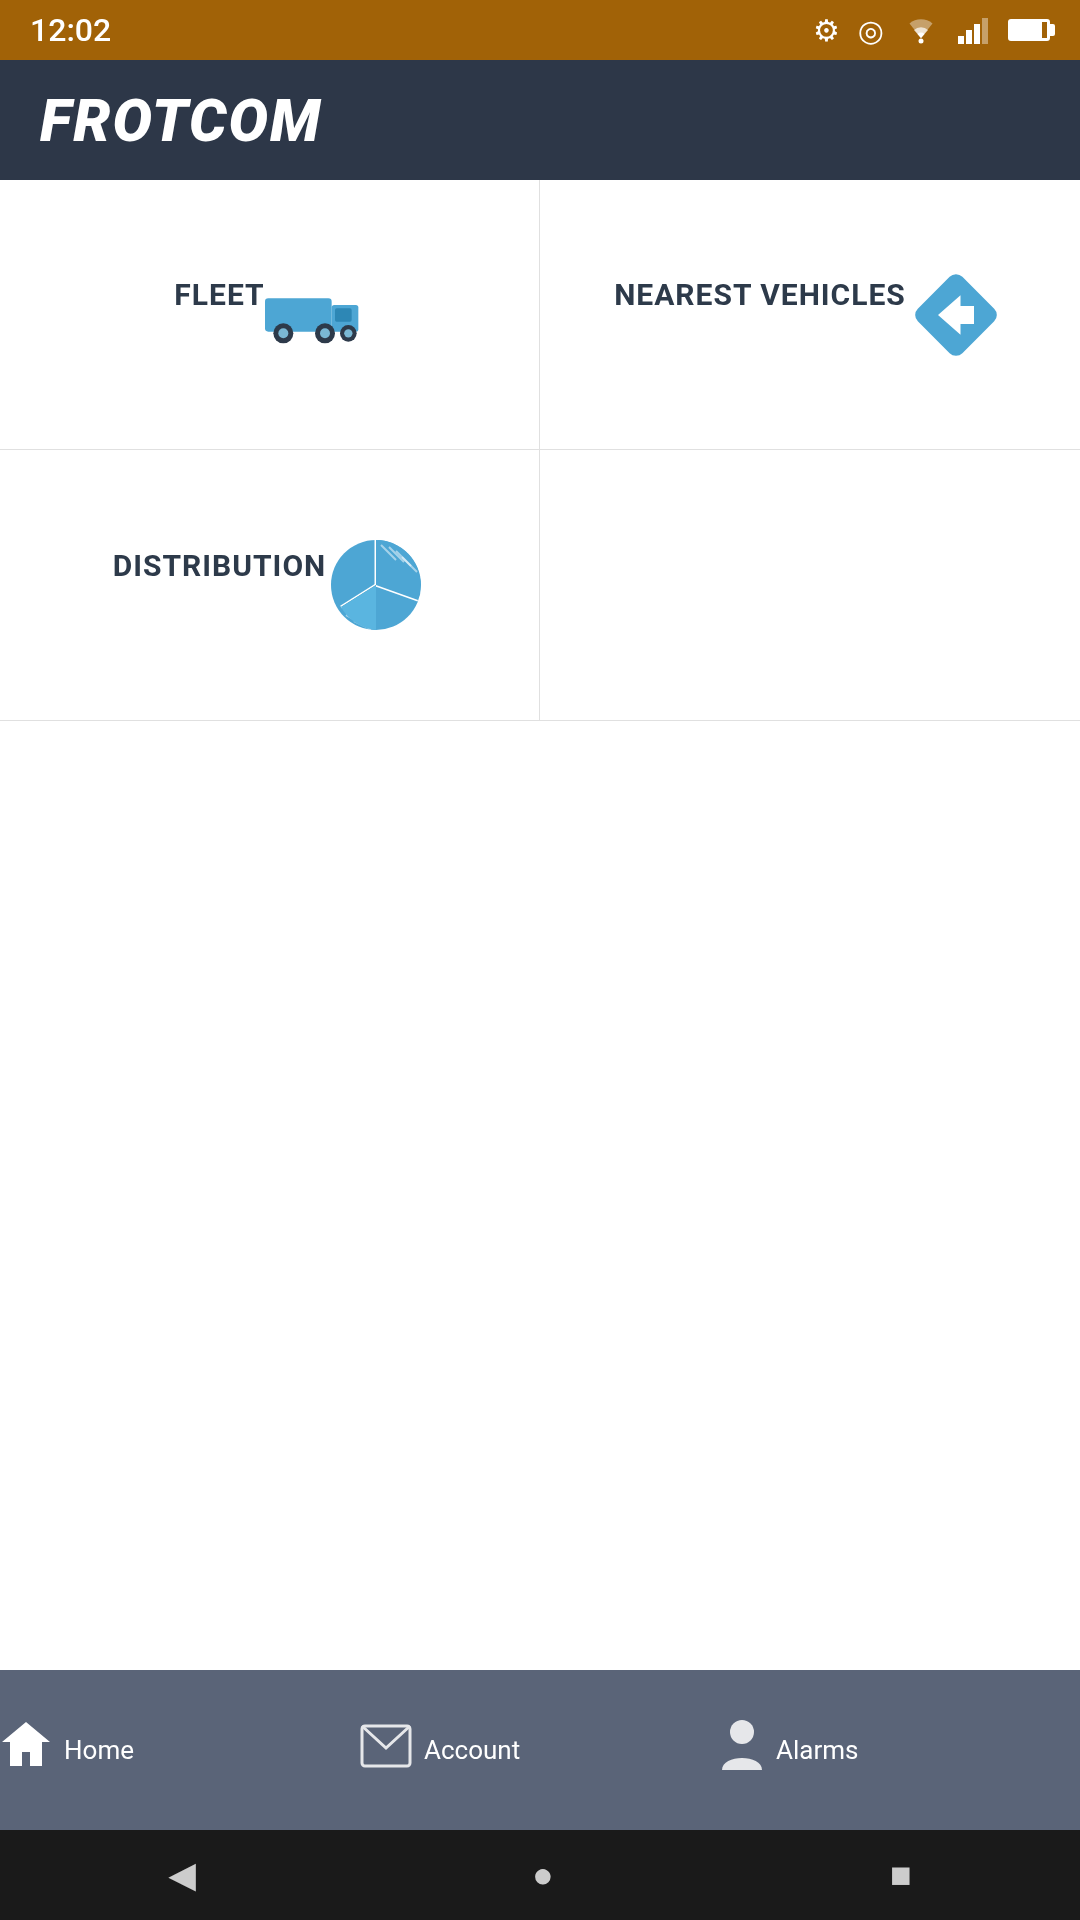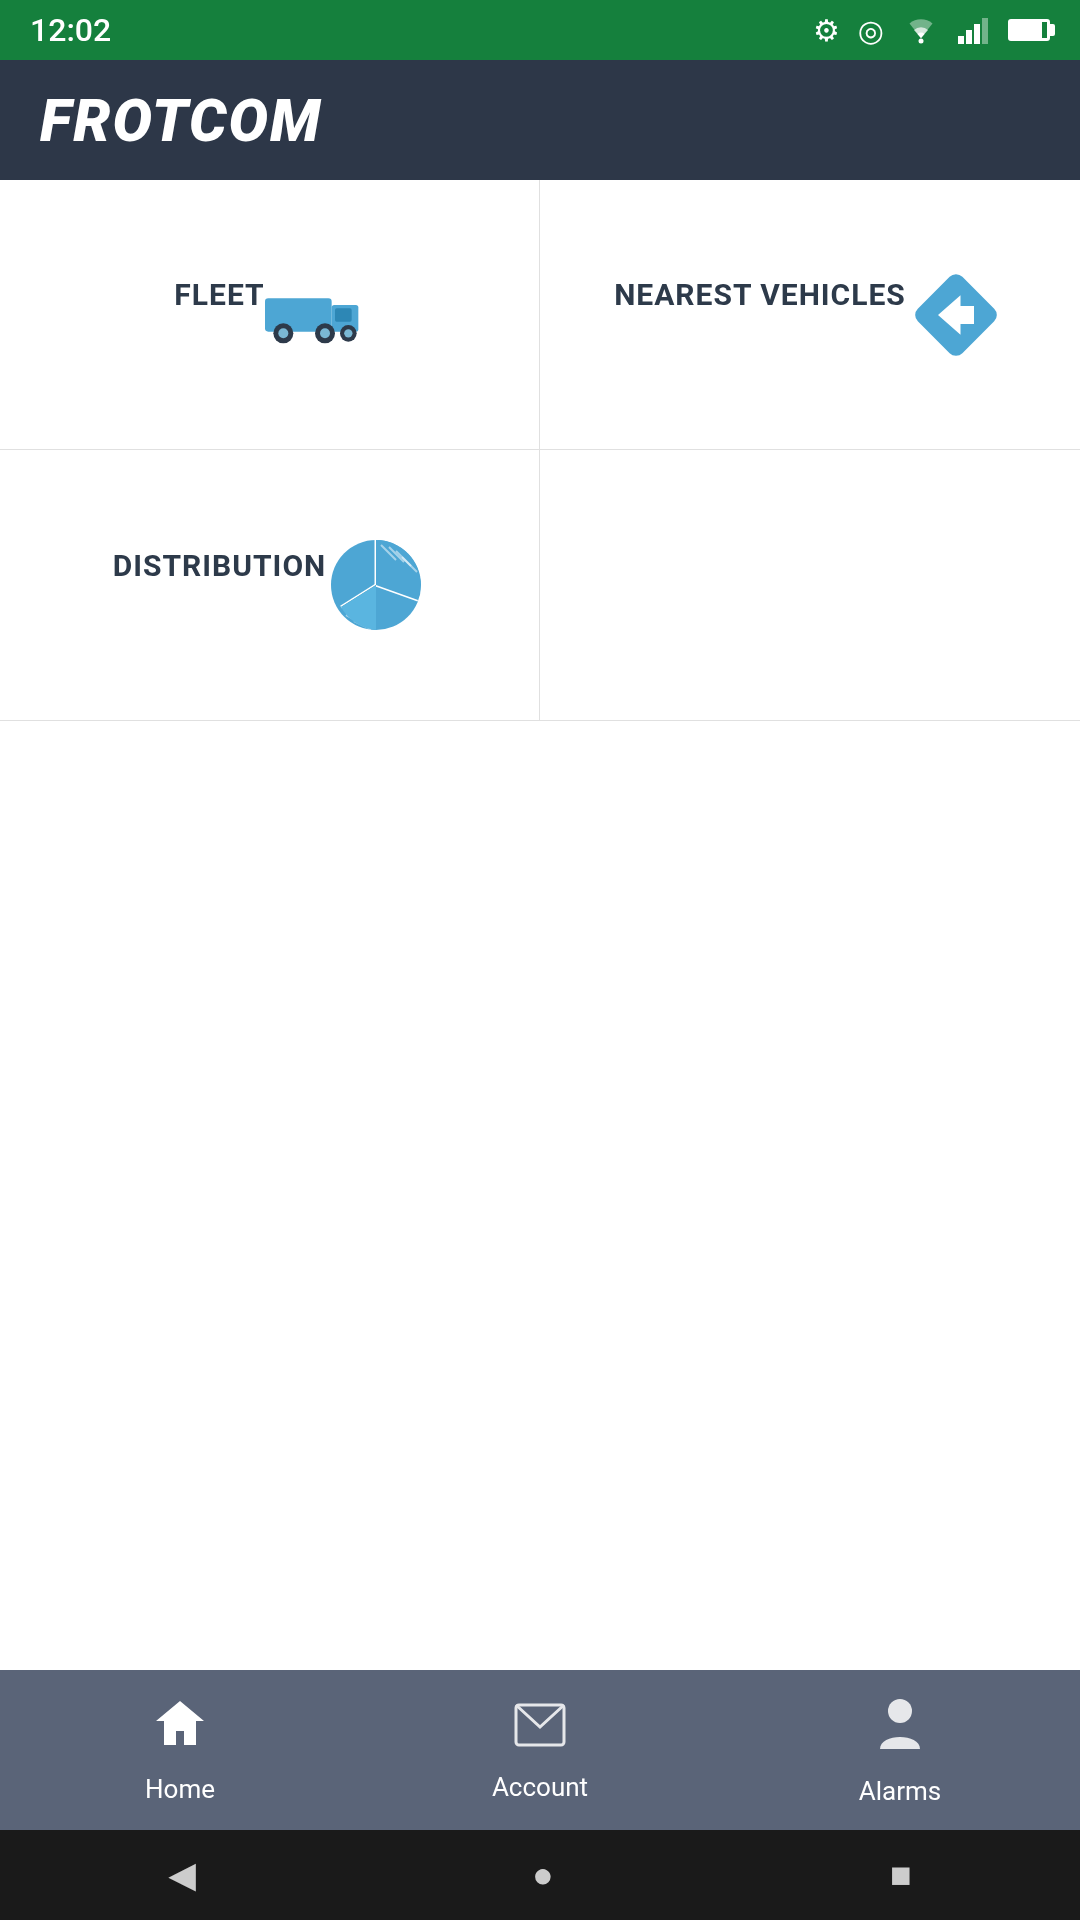--- a/index.html
+++ b/index.html
@@ -10,21 +10,21 @@
       height: 1920px;
       background: #ffffff;
       font-family: 'Roboto', Arial, sans-serif;
       overflow: hidden;
       display: flex;
       flex-direction: column;
     }
 
     
     .status-bar {
-      background: #15803d;
+      background: #a16207;
       height: 60px;
       display: flex;
       align-items: center;
       justify-content: space-between;
       padding: 12px 30px;
       flex-shrink: 0;
       text-align: right;
     }
 
     .status-time {
@@ -175,21 +175,20 @@
       background: #5a6478;
       height: 160px;
       display: flex;
       align-items: center;
       justify-content: space-around;
       flex-shrink: 0;
     }
 
     .nav-item {
       display: flex;
-      flex-direction: column;
       align-items: center;
       gap: 12px;
       cursor: pointer;
       flex: 1;
     }
 
     .nav-item-icon {
       font-size: 52px;
       color: white;
     }

